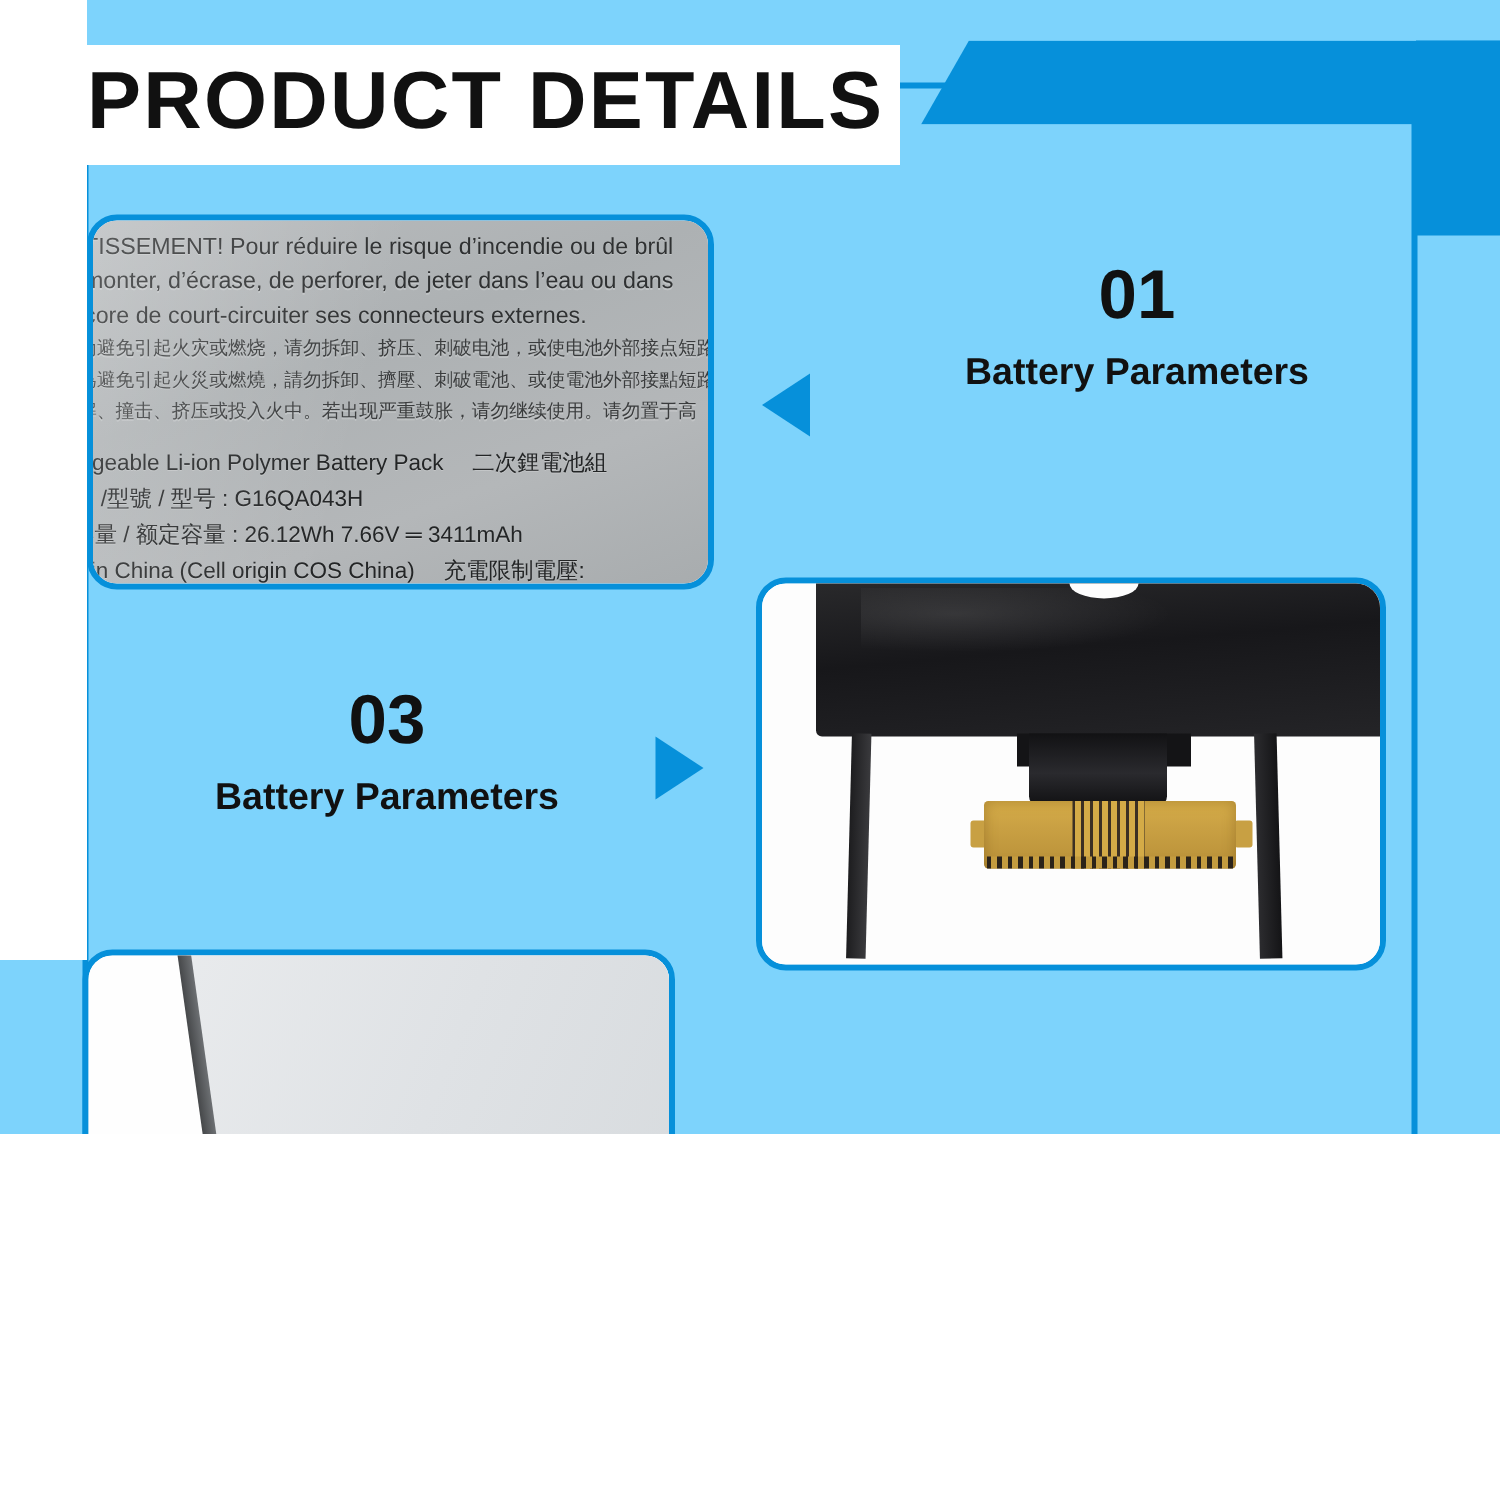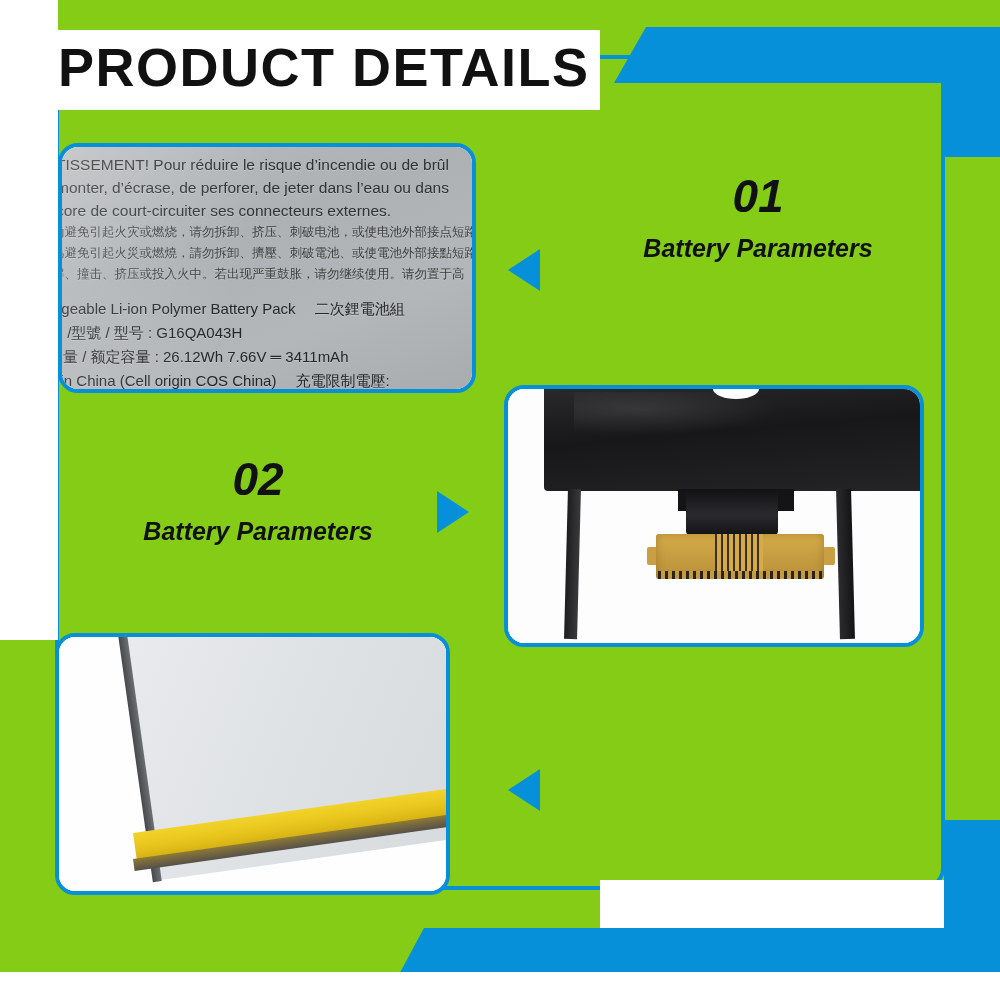--- a/index.html
+++ b/index.html
@@ -6,22 +6,22 @@
     margin: 0;
     padding: 0;
     background: #ffffff;
   }
   body {
     font-family: "Liberation Sans", sans-serif;
   }
   .page {
     position: relative;
     width: 1000px;
-    height: 972px;
-    background: #84cc16;
+    height: 756px;
+    background: #7dd3fc;
     overflow: hidden;
   }
 
   
   .frame-outline {
     position: absolute;
     left: 55px;
     top: 55px;
     width: 890px;
     height: 835px;
@@ -266,21 +266,21 @@
   .cell-tape-shadow {
     position: absolute;
     left: 74px; top: 222px;
     width: 420px; height: 12px;
     background: linear-gradient(180deg, #8d7a36, #57504a);
     transform: rotate(-8deg);
     transform-origin: left top;
   }
 
   
-  .callout { position: absolute; text-align: center; font-style: italic; }
+  .callout { position: absolute; text-align: center; }
   .callout .num {
     font-size: 46px;
     font-weight: bold;
     color: #111111;
     line-height: 1.05;
   }
   .callout .cap {
     font-size: 25px;
     font-weight: bold;
     color: #111111;
@@ -365,21 +365,21 @@
       <div class="cell-tape"></div>
       <div class="cell-tape-shadow"></div>
     </div>
   </div>
 
   <div class="callout" id="callout-01">
     <div class="num">01</div>
     <div class="cap">Battery Parameters</div>
   </div>
   <div class="callout" id="callout-02">
-    <div class="num">02</div>
+    <div class="num">03</div>
     <div class="cap">Battery Parameters</div>
   </div>
 
   <div class="arrow arrow-left" id="arrow-01"></div>
   <div class="arrow arrow-right" id="arrow-02"></div>
   <div class="arrow arrow-left" id="arrow-03"></div>
 
 </div>
 
 </body></html>

